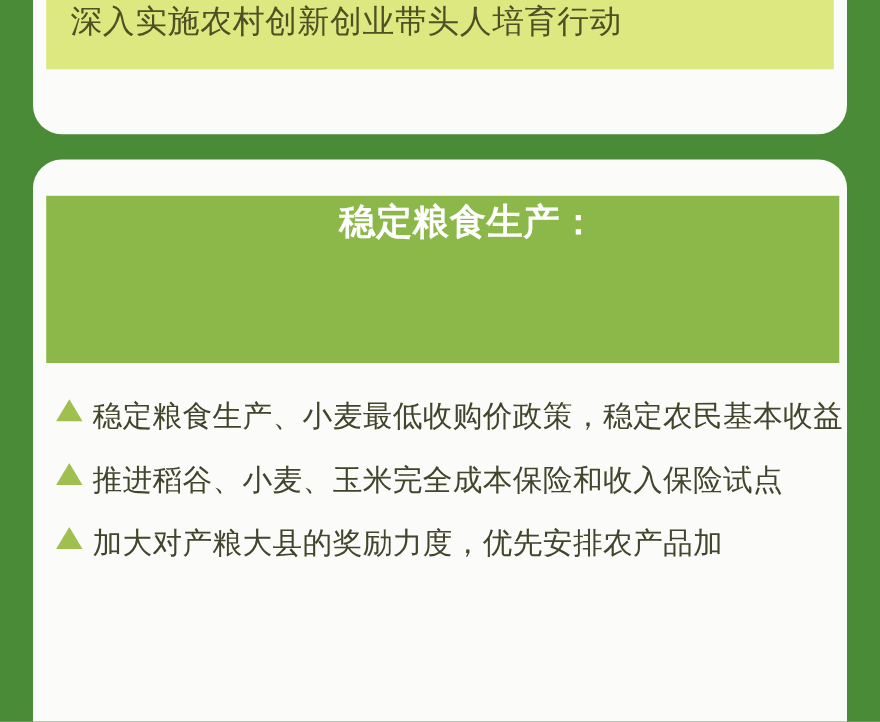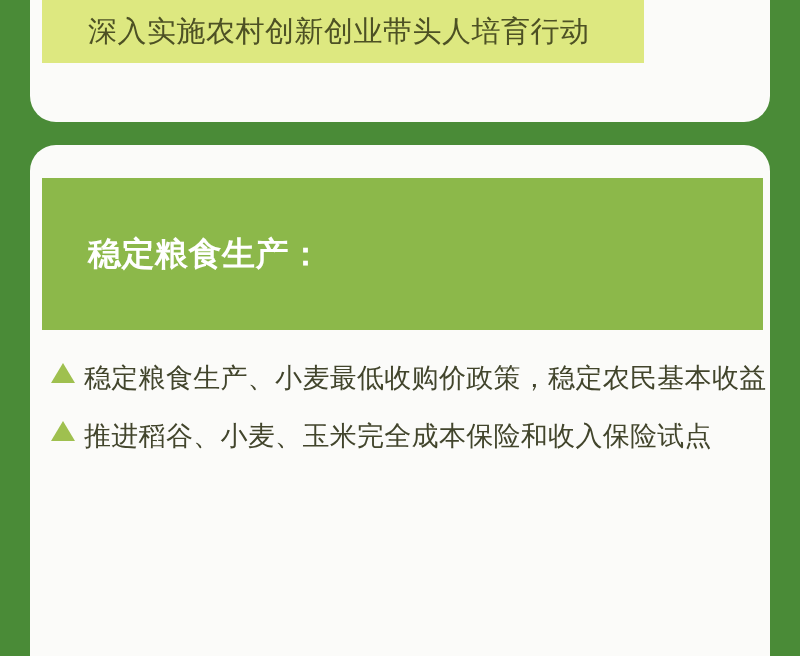--- a/index.html
+++ b/index.html
@@ -43,48 +43,47 @@
     top: 145px;
     height: 600px;
     border-radius: 26px;
   }
 
   
   .pale-band {
     position: absolute;
     left: 12px;
     top: 70px;
-    width: 602px;
+    width: 716px;
     height: 63px;
     background: #dde880;
     display: flex;
-    align-items: center;
     box-sizing: border-box;
-    padding-left: 46px;
+    padding-left: 22px;
   }
   .pale-band-text {
     font-size: 29px;
     color: #4d5124;
     letter-spacing: 0.5px;
     white-space: nowrap;
     font-weight: 400;
   }
 
   
   .heading-band {
     position: absolute;
     left: 12px;
     top: 33px;
     width: 721px;
     height: 152px;
     background: #8cb84a;
     box-sizing: border-box;
     padding: 0 0 0 46px;
     display: flex;
-    flex-direction: column;
+    flex-direction: row;
     justify-content: center;
   }
   .heading-line {
     color: #ffffff;
     font-weight: bold;
     font-size: 33px;
     line-height: 48px;
     letter-spacing: 0.5px;
     white-space: nowrap;
   }
@@ -149,17 +148,25 @@
 
       <div class="bullet-item">
         <span class="bullet-marker">
           <svg width="26" height="24" viewBox="0 0 26 24" aria-hidden="true">
             <polygon points="13,2 25,22 1,22" fill="#9fc04f"></polygon>
           </svg>
         </span>
         <span class="bullet-text">推进稻谷、小麦、玉米完全成本保险和收入保险试点</span>
       </div>
 
+      <div class="bullet-item">
+        <span class="bullet-marker">
+          <svg width="26" height="24" viewBox="0 0 26 24" aria-hidden="true">
+            <polygon points="13,2 25,22 1,22" fill="#9fc04f"></polygon>
+          </svg>
+        </span>
+        <span class="bullet-text">加大对产粮大县的奖励力度，优先安排农产品加</span>
+      </div>
 
     </div>
   </div>
 
 </div>
 
 </body></html>

